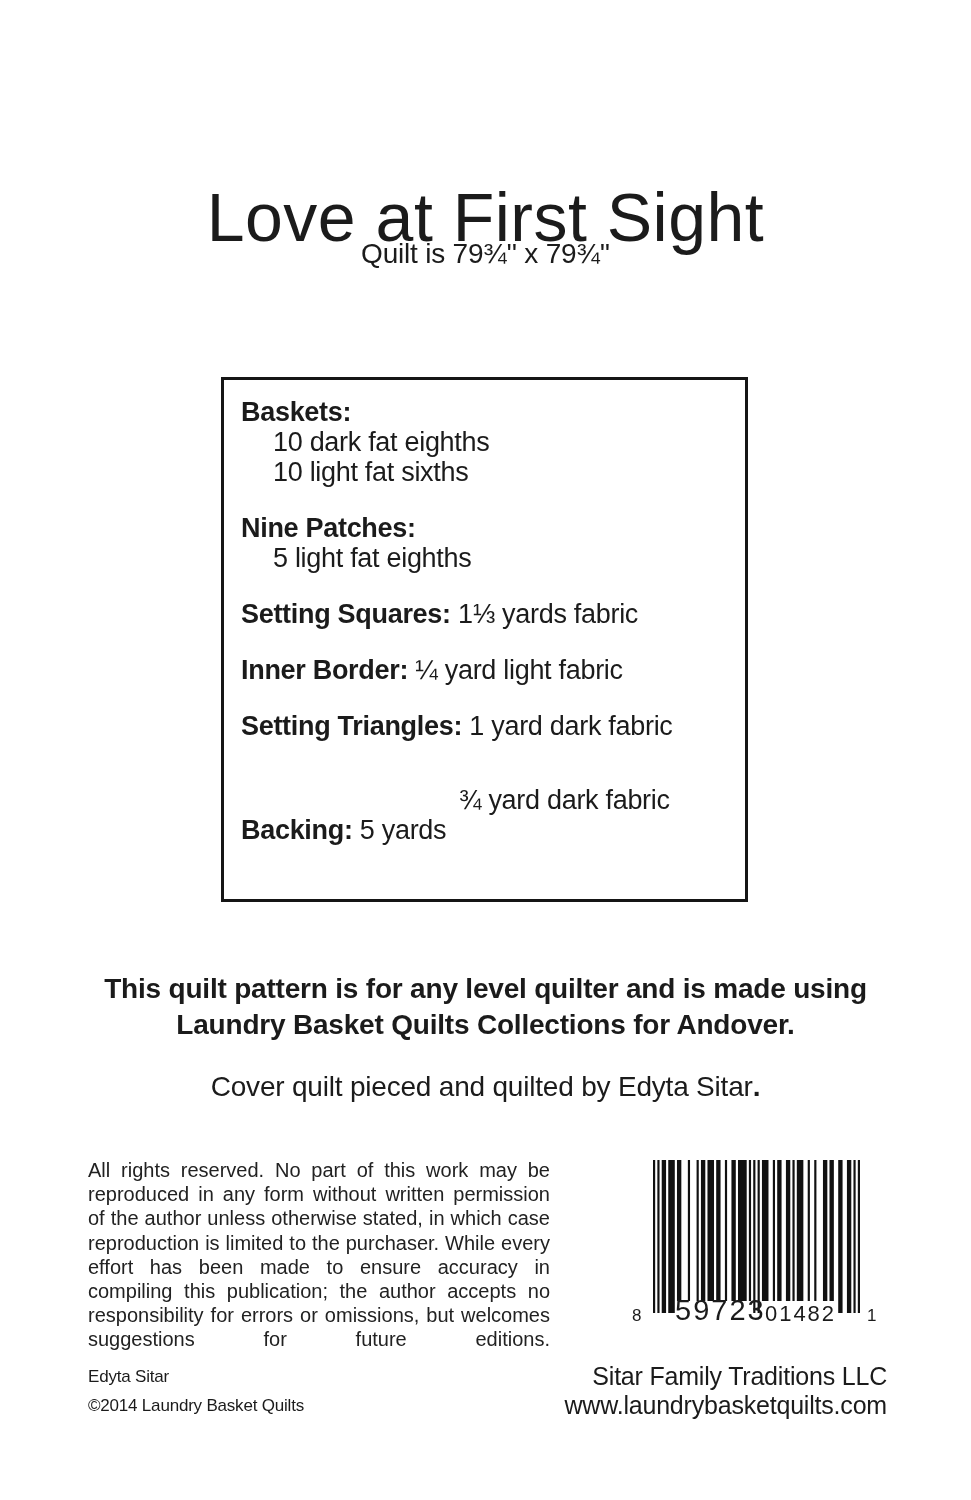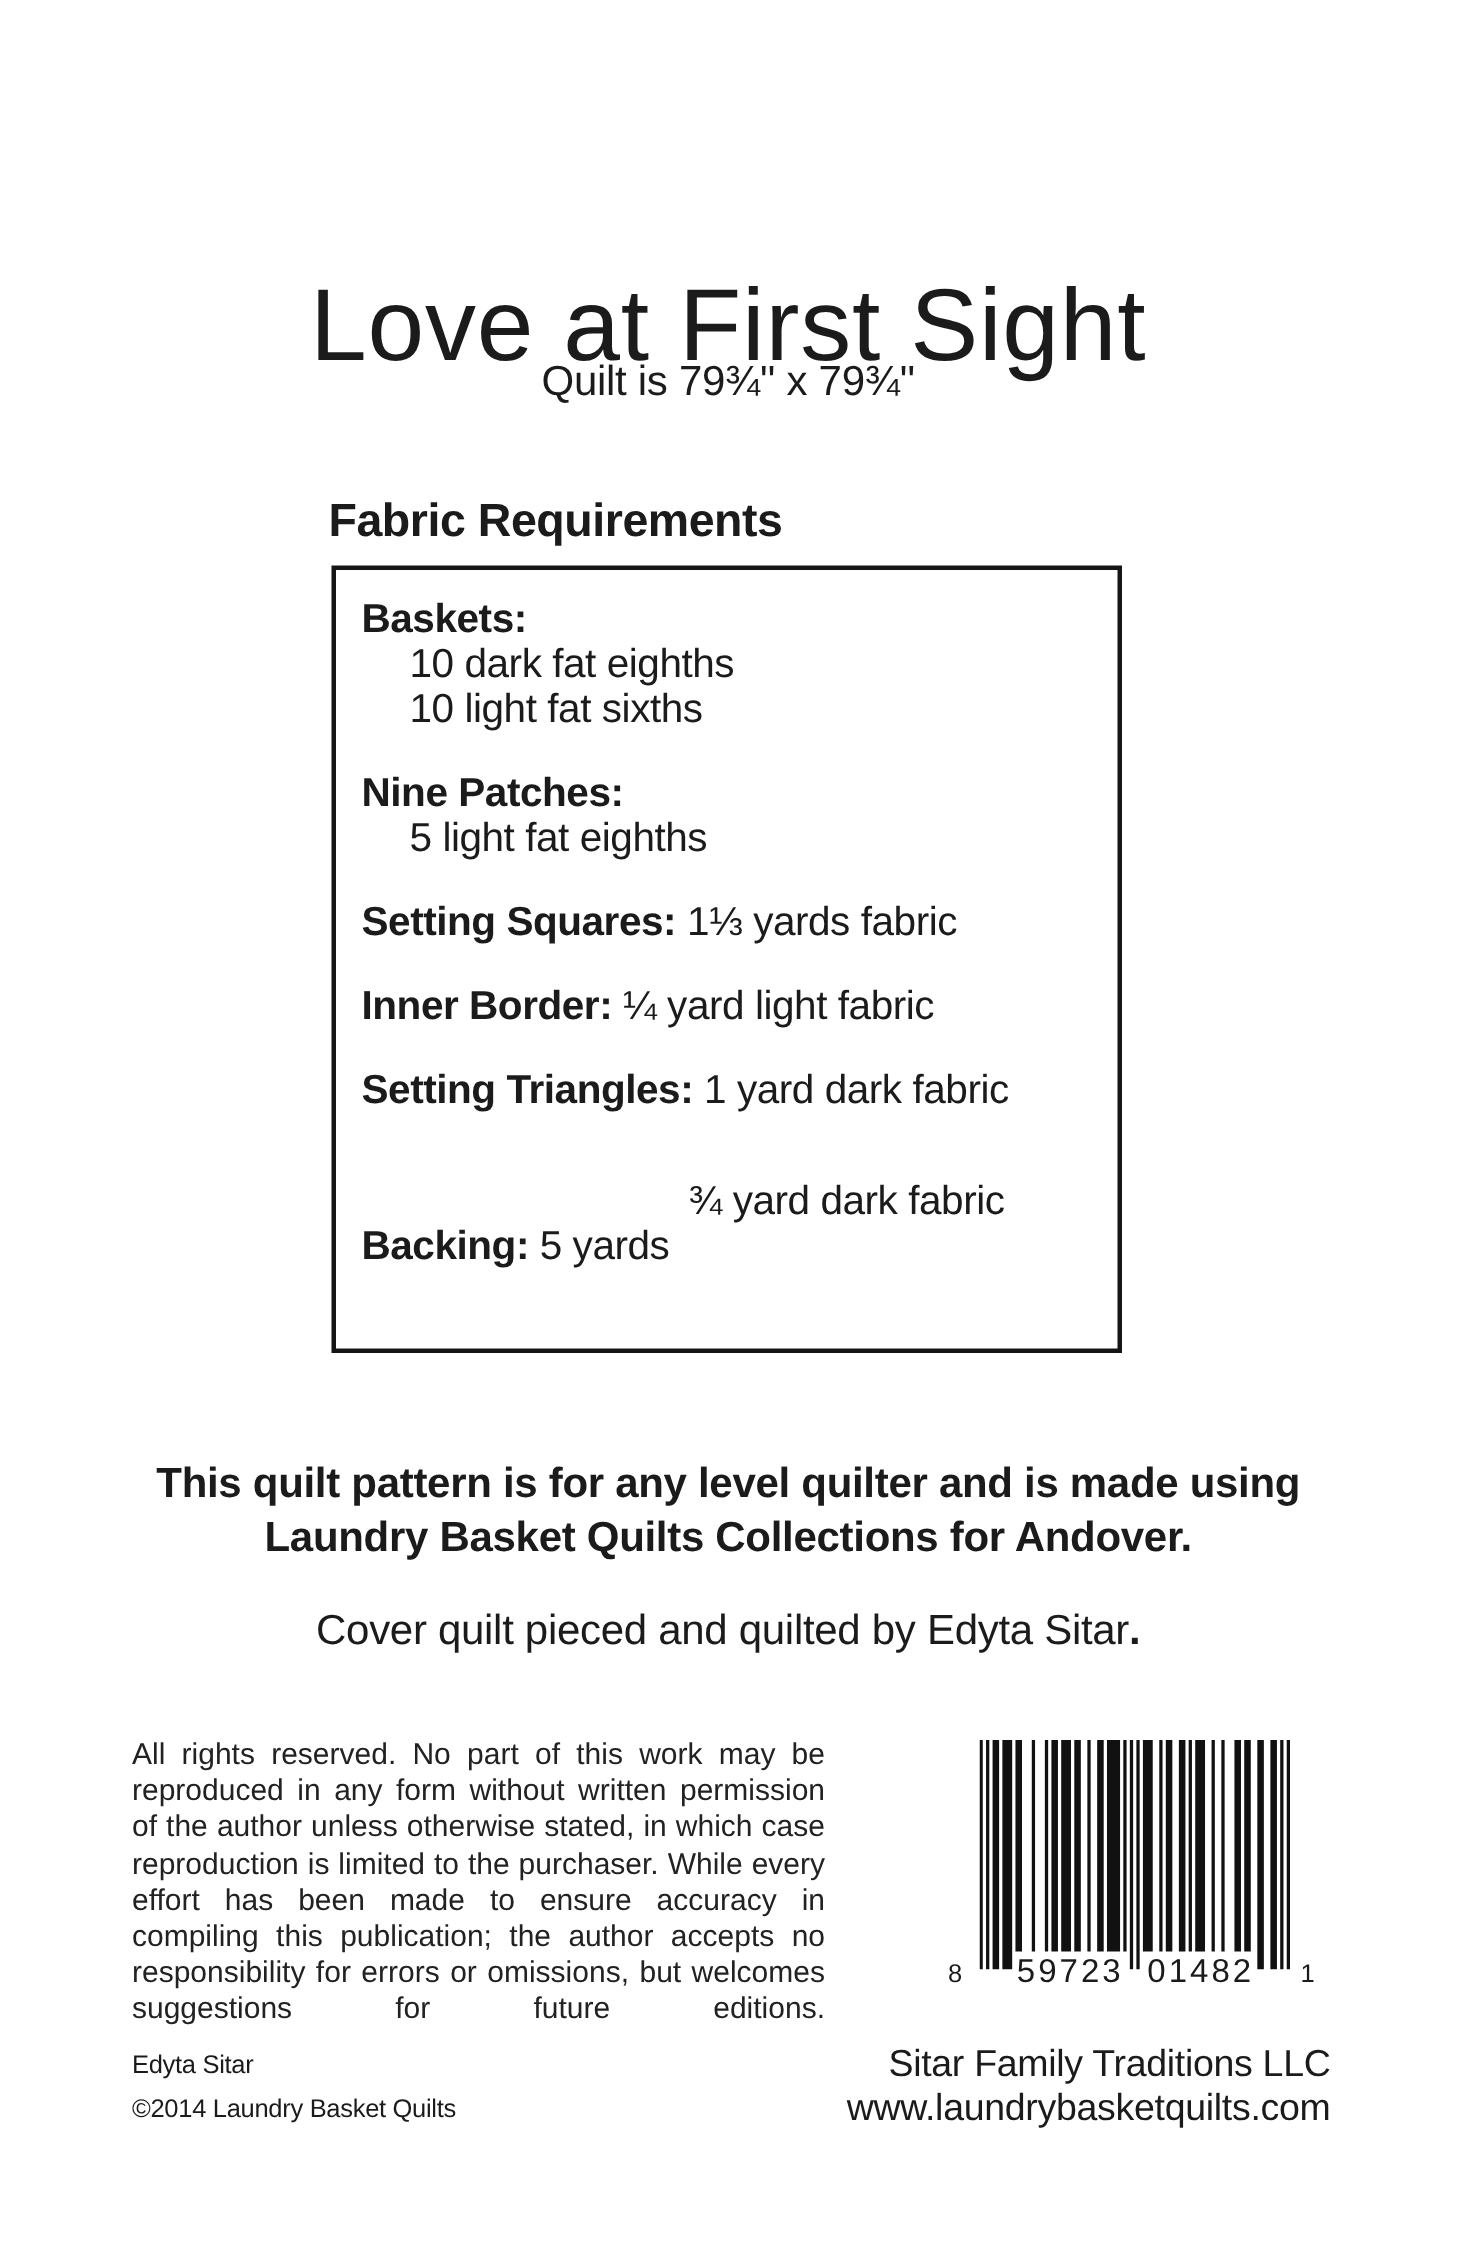--- a/index.html
+++ b/index.html
@@ -40,42 +40,41 @@
   .bold-period { font-weight:700; }
   .legal {
     position:absolute; left:88px; top:1158px; width:462px; margin:0;
     font-size:20px; line-height:24.2px; color:#222222;
     text-align:justify; text-align-last:justify; letter-spacing:0;
   }
   .barcode { position:absolute; left:630px; top:1160px; width:256px; height:166px; }
   .barcode svg { position:absolute; left:23px; top:0; display:block; }
   .bc-digit { position:absolute; line-height:1; }
   .bc-system { left:2px; bottom:2px; font-size:17px; }
-  .bc-g1 { left:45px; width:77px; bottom:1px; text-align:center; font-size:22px; letter-spacing:2px; }
+  .bc-g1 { left:45px; width:77px; bottom:1px; text-align:center; font-size:29px; letter-spacing:2px; }
   .bc-g2 { left:132px; width:77px; bottom:1px; text-align:center; font-size:22px; letter-spacing:2px; }
   .bc-check { left:237px; bottom:2px; font-size:17px; }
   .footer-left {
     position:absolute; left:88px; top:1362px; font-size:17px; line-height:29px;
     letter-spacing:-0.2px;
   }
   .footer-right {
     position:absolute; right:84px; top:1362px; text-align:right;
     font-size:25px; line-height:29px; letter-spacing:-0.2px;
   }
 </style>
 </head>
 <body>
 
 <div class="page">
 
   <h1 class="title">Love at First Sight</h1>
 
   <div class="subtitle">Quilt is 79¾'' x 79¾''</div>
 
-  <div class="fr-heading">Fabric Requirements</div>
 
   <div class="fr-box">
 
     <div class="fr-section">
       <span class="fr-label">Baskets:</span>
       <span class="fr-line">10 dark fat eighths</span>
       <span class="fr-line">10 light fat sixths</span>
     </div>
 
     <div class="fr-section">

